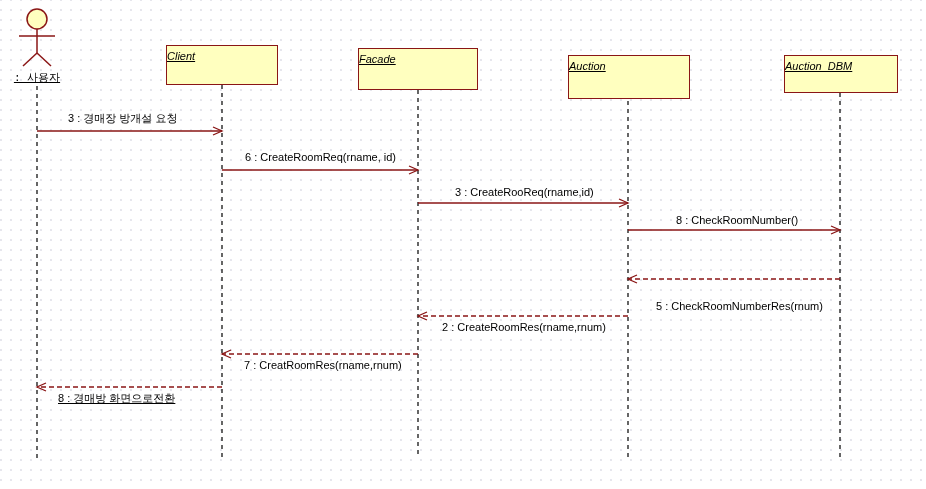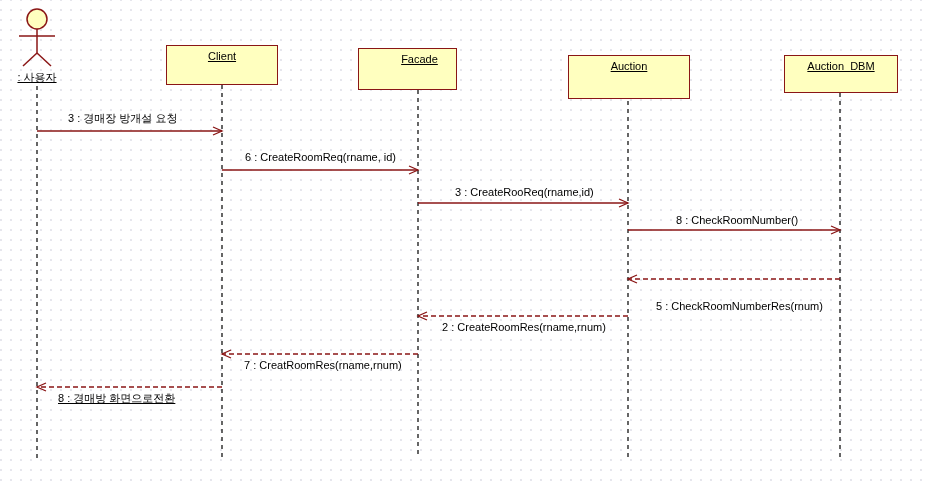--- a/index.html
+++ b/index.html
@@ -26,37 +26,39 @@
     width: 926px;
     height: 489px;
   }
   .lifeline-box {
     position: absolute;
     background: #ffffbf;
     border: 1.5px solid #8a1616;
     box-sizing: border-box;
     display: flex;
     align-items: flex-start;
-    justify-content: center;
+    justify-content: flex-start;
+    font-style: italic;
   }
   .lifeline-box .obj-label {
     font-size: 11px;
     color: #000000;
     text-decoration: underline;
     line-height: 13px;
     margin-top: 4px;
     white-space: nowrap;
   }
   .actor-label {
     position: absolute;
     font-size: 11px;
     color: #000000;
     text-decoration: underline;
     white-space: nowrap;
     text-align: center;
+    font-family: Liberation Mono, monospace;
   }
   .msg-label {
     position: absolute;
     font-size: 11px;
     color: #000000;
     white-space: nowrap;
     line-height: 13px;
   }
 </style>
 </head>
@@ -96,21 +98,21 @@
         <polyline points="231,350 222,354 231,358" fill="none" stroke="#8a1616" stroke-width="1.3"></polyline>
         <line x1="222" x2="37" y1="387" y2="387" stroke="#8a1616" stroke-width="1.3" stroke-dasharray="5,3"></line>
         <polyline points="46,383 37,387 46,391" fill="none" stroke="#8a1616" stroke-width="1.3"></polyline>
       </g>
   </svg>
 
   <div id="boxes-layer">
       <div class="lifeline-box" style="left: 166px; top: 45px; width: 112px; height: 40px;">
         <span class="obj-label">Client</span>
       </div>
-      <div class="lifeline-box" style="left: 358px; top: 48px; width: 99px; height: 42px; padding-left: 24px;">
+      <div class="lifeline-box" style="left: 358px; top: 48px; width: 120px; height: 42px;">
         <span class="obj-label">Facade</span>
       </div>
       <div class="lifeline-box" style="left: 568px; top: 55px; width: 122px; height: 44px;">
         <span class="obj-label">Auction</span>
       </div>
       <div class="lifeline-box" style="left: 784px; top: 55px; width: 114px; height: 38px;">
         <span class="obj-label">Auction_DBM</span>
       </div>
     </div>
 

